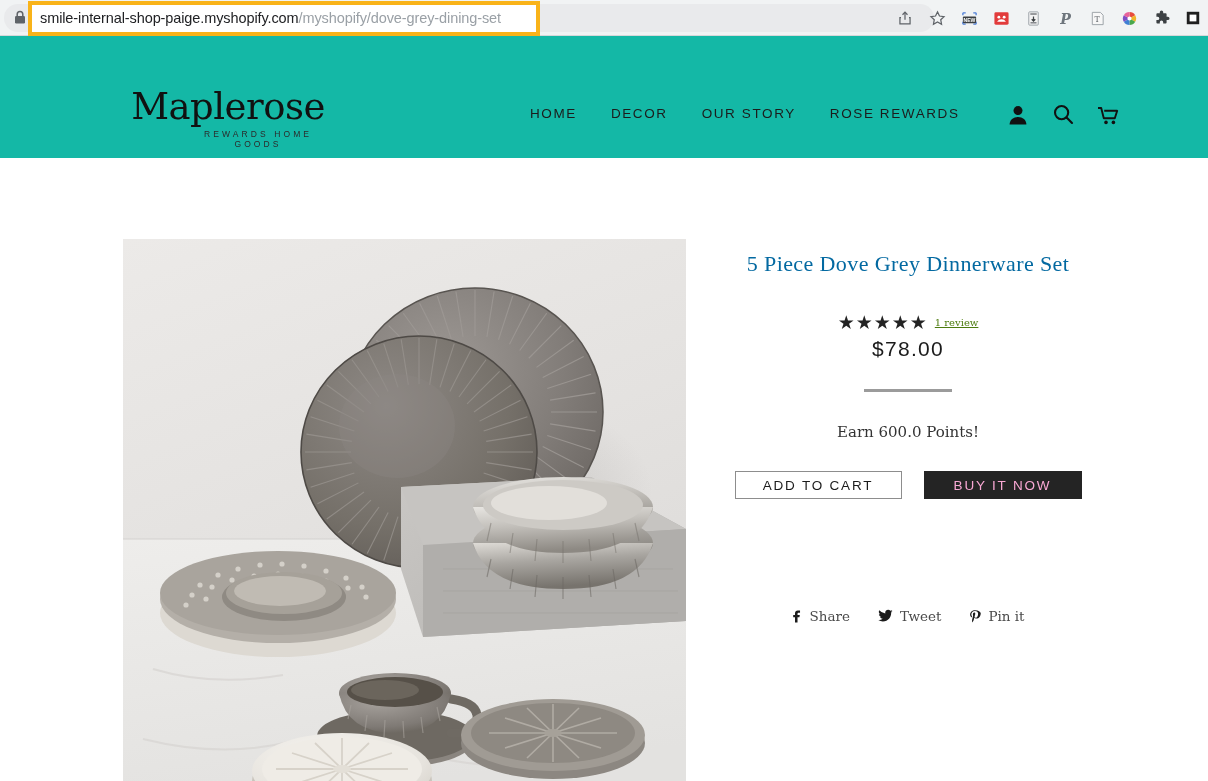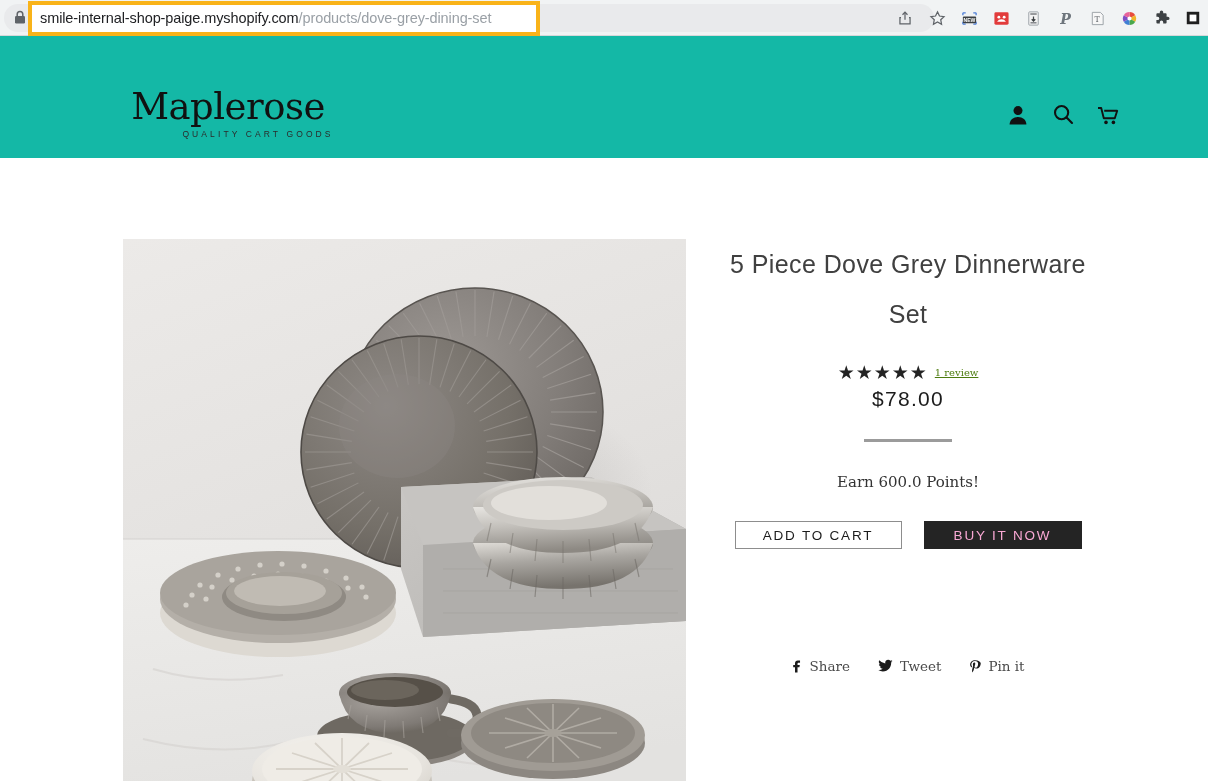--- a/index.html
+++ b/index.html
@@ -157,24 +157,24 @@
   .product-image svg { display: block; width: 563px; height: 560px; }
 
   .product-info {
     position: absolute;
     left: 706px;
     top: 81px;
     width: 404px;
     text-align: center;
   }
   .product-title {
-    font-family: Liberation Sans, sans-serif;
-    font-size: 25px;
+    font-family: Liberation Serif, serif;
+    font-size: 22px;
     line-height: 50px;
-    color: #404040;
+    color: #0369a1;
     font-weight: 400;
     letter-spacing: 0.4px;
     padding: 0 12px;
   }
   .rating-row {
     margin-top: 24px;
     display: flex;
     align-items: center;
     justify-content: center;
     gap: 7px;
@@ -272,21 +272,21 @@
     <svg viewBox="0 0 12 14" width="12" height="14">
       <rect x="1" y="6" width="10" height="7.5" rx="1.2" fill="#5f6368"></rect>
       <path d="M3.2 6 V4.2 a2.8 2.8 0 0 1 5.6 0 V6" stroke="#5f6368" stroke-width="1.5" fill="none"></path>
     </svg>
   </span>
 
   <div class="url-highlight"></div>
 
   <div class="url-text">
     <span>smile-internal-shop-paige.myshopify.com</span>
-      <span class="url-path">/products/dove-grey-dining-set</span>
+      <span class="url-path">/myshopify/dove-grey-dining-set</span>
   </div>
 
   <div class="toolbar-icons">
     <span class="tb-icon">
       <svg viewBox="0 0 18 18" width="16" height="16">
         <path d="M9 2.5 L9 11" stroke="#5f6368" stroke-width="1.4" fill="none"></path>
         <path d="M6.2 5.3 L9 2.5 L11.8 5.3" stroke="#5f6368" stroke-width="1.4" fill="none"></path>
         <path d="M4.5 8.5 H3.3 v7 h11.4 v-7 H13.5" stroke="#5f6368" stroke-width="1.4" fill="none"></path>
       </svg>
     </span>
@@ -352,23 +352,29 @@
         <rect x="2" y="2" width="14" height="14" fill="#1f1f1f"></rect>
         <rect x="5.2" y="5.2" width="7.6" height="7.6" fill="#ffffff"></rect>
       </svg>
     </span>
   </div>
 </div>
 
 <div class="site-header">
   <div class="logo-wrap">
     <div class="logo-word">Maplerose</div>
-    <div class="logo-sub">QUALITY CART GOODS</div>
+    <div class="logo-sub">REWARDS HOME GOODS</div>
   </div>
 
+  <nav class="main-nav">
+    <a class="nav-link">HOME</a>
+    <a class="nav-link">DECOR</a>
+    <a class="nav-link">OUR STORY</a>
+    <a class="nav-link">ROSE REWARDS</a>
+  </nav>
 
   <div class="header-icons">
     <span class="hdr-icon">
       <svg viewBox="0 0 24 26" width="24" height="26">
         <circle cx="12" cy="8.6" r="4.5" fill="#111"></circle>
         <path d="M3.6 22.5 c0-4.8 3.8-7.6 8.4-7.6 s8.4 2.8 8.4 7.6 z" fill="#111"></path>
       </svg>
     </span>
     <span class="hdr-icon">
       <svg viewBox="0 0 24 26" width="24" height="26">

